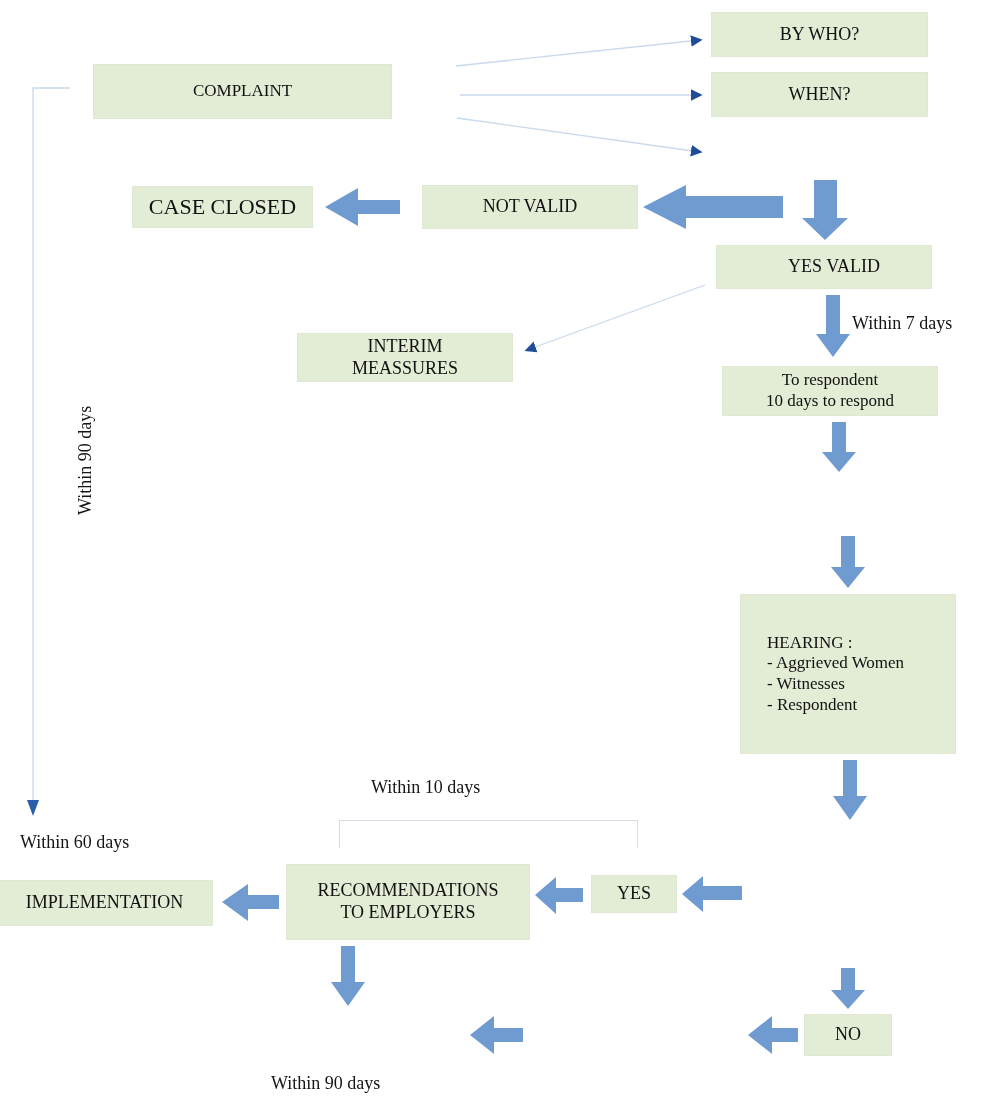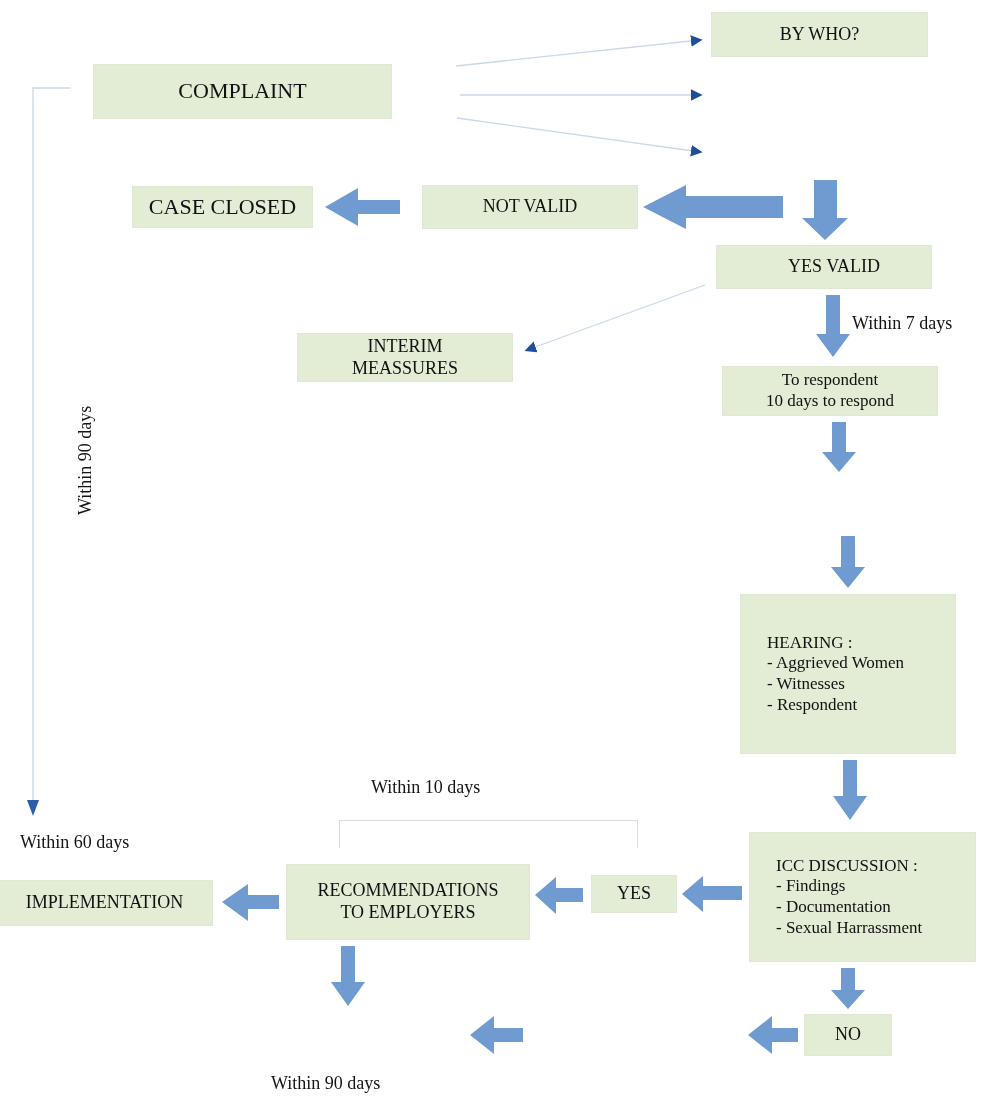--- a/index.html
+++ b/index.html
@@ -153,48 +153,45 @@
       <path d="M798,1028 L798,1042 L772,1042 L772,1054 L748,1035 L772,1016 L772,1028 Z" fill="#6f9bd1"></path>
     </g>
 
     <g>
       <path d="M523,1028 L523,1042 L494,1042 L494,1054 L470,1035 L494,1016 L494,1028 Z" fill="#6f9bd1"></path>
     </g>
   </svg>
 
   <div class="bracket" style="left:339px; top:820px; width:299px; height:28px;"></div>
 
-  <div class="node" style="left:93px; top:64px; width:299px; height:55px; font-size:22px;">COMPLAINT</div>
+  <div class="node" style="left:93px; top:64px; width:299px; height:55px; font-size:17px;">COMPLAINT</div>
 
   <div class="node" style="left:711px; top:12px; width:217px; height:45px; font-size:18px;">BY  WHO?</div>
 
+  <div class="node" style="left:711px; top:72px; width:217px; height:45px; font-size:18px;">WHEN?</div>
 
 
   <div class="node" style="left:132px; top:186px; width:181px; height:42px; font-size:22px;">CASE CLOSED</div>
 
   <div class="node" style="left:422px; top:185px; width:216px; height:44px; font-size:18px;">NOT VALID</div>
 
   <div class="node" style="left:716px; top:245px; width:216px; height:44px; font-size:18px;padding-left:24px;">YES VALID</div>
 
   <div class="node" style="left:297px; top:333px; width:216px; height:49px; font-size:18px;">INTERIM
 MEASSURES</div>
 
   <div class="node" style="left:722px; top:366px; width:216px; height:50px; font-size:17px;">To respondent
 10 days to respond</div>
 
 
   <div class="node left-align" style="left:740px; top:594px; width:216px; height:160px; font-size:17px;">HEARING :
  -  Aggrieved Women
  -  Witnesses
  -  Respondent</div>
 
-  <div class="node left-align" style="left:749px; top:832px; width:227px; height:130px; font-size:17px;">ICC DISCUSSION :
- -  Findings
- -  Documentation
- -  Sexual Harrassment</div>
 
   <div class="node" style="left:286px; top:864px; width:244px; height:76px; font-size:18px;">RECOMMENDATIONS
 TO EMPLOYERS</div>
 
   <div class="node" style="left:591px; top:875px; width:86px; height:38px; font-size:18px;">YES</div>
 
   <div class="node" style="left:-4px; top:880px; width:217px; height:46px; font-size:18px;">IMPLEMENTATION</div>
 
 
 

